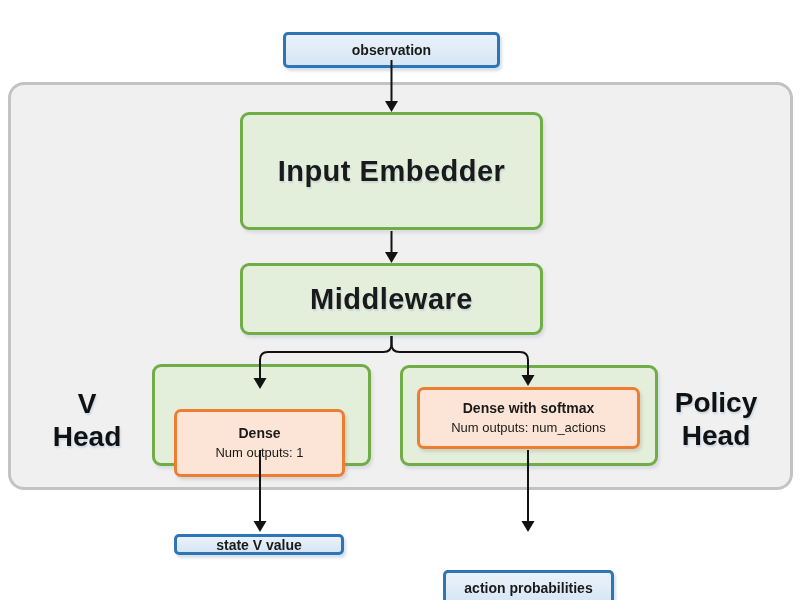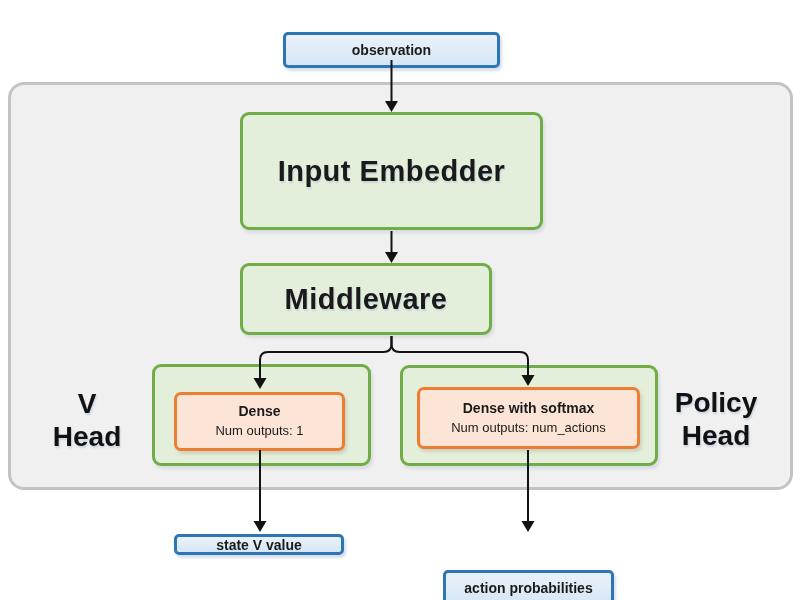--- a/index.html
+++ b/index.html
@@ -62,23 +62,23 @@
     font-weight: bold;
     font-size: 28px;
     line-height: 33px;
     color: #111;
     text-shadow: 1px 2px 2px rgba(165,190,220,0.55);
   }
   .dense-title { font-weight: bold; font-size: 14px; line-height: 19px; }
   .dense-sub { font-weight: normal; font-size: 13px; line-height: 20px; }
   .obs-box    { left: 283px; top: 32px;  width: 217px; height: 36px; }
   .embedder   { left: 240px; top: 112px; width: 303px; height: 118px; }
-  .middleware { left: 240px; top: 263px; width: 252px; height: 72px; }
+  .middleware { left: 240px; top: 263px; width: 303px; height: 72px; }
   .vhead-green { left: 152px; top: 364px; width: 219px; height: 102px; }
-  .v-orange    { left: 174px; top: 392px; width: 171px; height: 59px; }
+  .v-orange    { left: 174px; top: 409px; width: 171px; height: 68px; }
   .phead-green { left: 400px; top: 365px; width: 258px; height: 101px; }
   .p-orange    { left: 417px; top: 387px; width: 223px; height: 62px; }
   .v-label { left: 32px;  top: 387px; }
   .p-label { left: 661px; top: 386px; }
   .statev  { left: 174px; top: 534px; width: 170px; height: 21px; }
   .actionp { left: 443px; top: 534px; width: 171px; height: 36px; margin-top: 36px; }
   svg.arrows {
     position: absolute;
     left: 0; top: 0;
     width: 800px; height: 600px;

